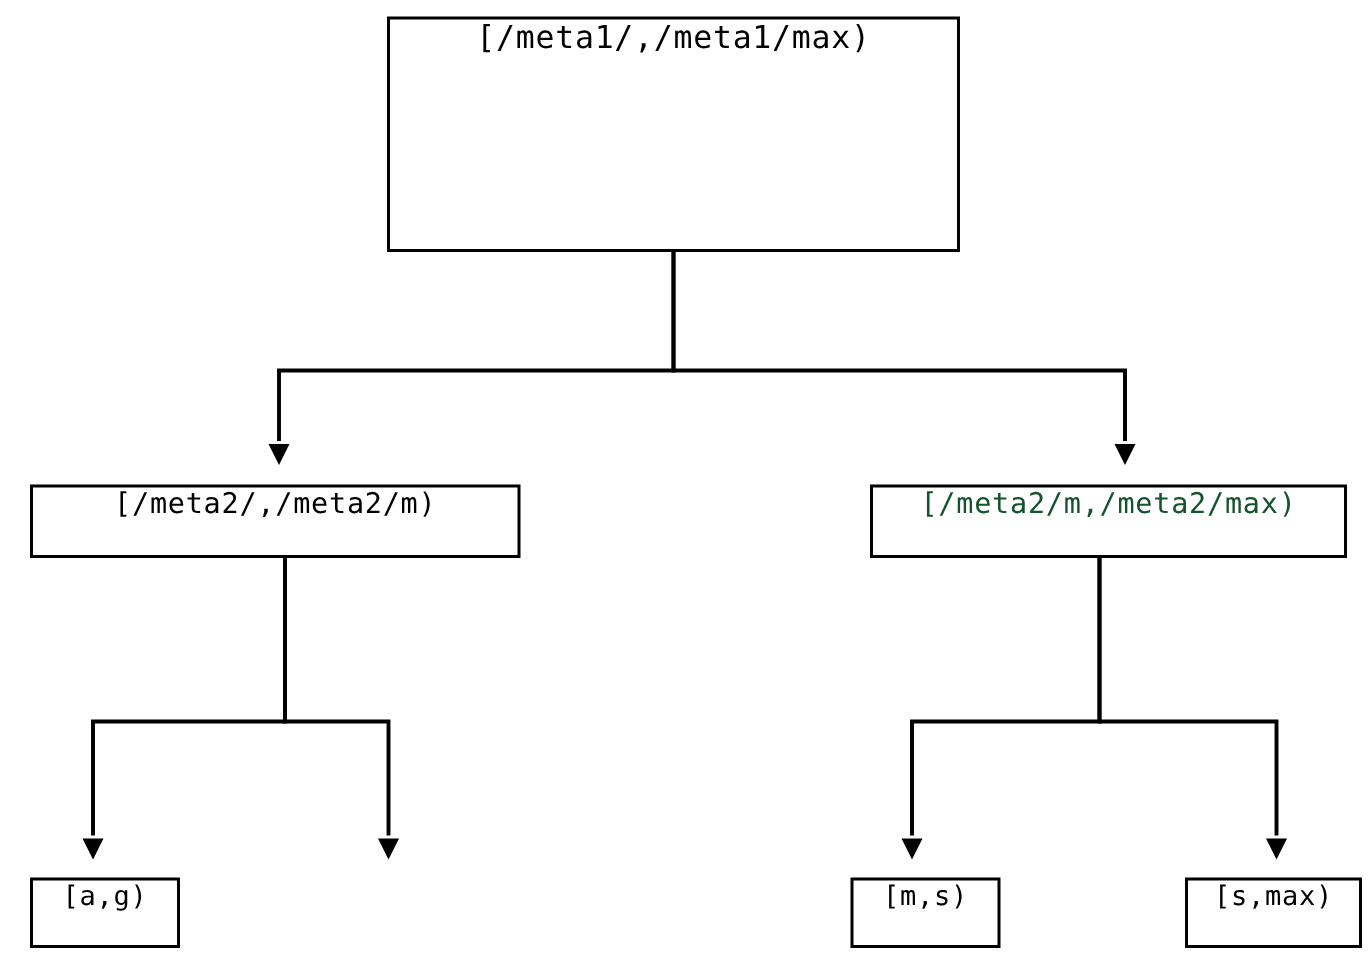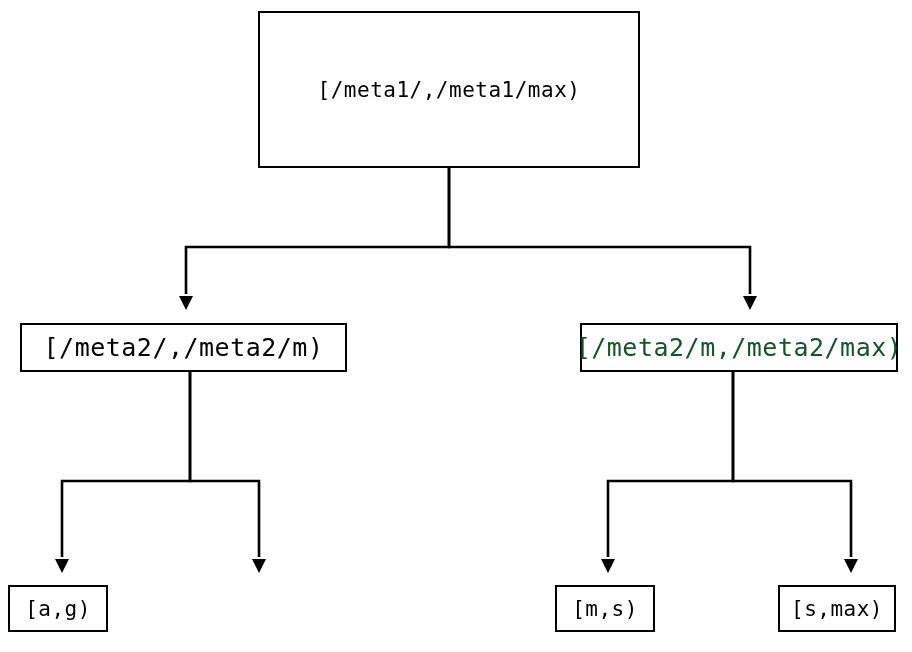--- a/index.html
+++ b/index.html
@@ -24,34 +24,33 @@
     top: 0;
     width: 912px;
     height: 652px;
   }
   .node {
     position: absolute;
     box-sizing: border-box;
     background: #ffffff;
     border: 2px solid #000000;
     display: flex;
-    align-items: center;
     justify-content: center;
     color: #000000;
     white-space: pre;
     letter-spacing: 0.5px;
   }
   .node-label {
     display: block;
     text-align: center;
     white-space: pre;
   }
   .node.level-0 { font-size: 21px; }
-  .node.level-1 { font-size: 25px; }
-  .node.level-2 { font-size: 21px; }
+  .node.level-1 { font-size: 19px; }
+  .node.level-2 { font-size: 18px; margin-left: 12px; }
 </style>
 </head>
 <body>
 
 <div id="diagram-root">
 
   <svg id="edge-layer" viewBox="0 0 912 652" width="912" height="652" xmlns="http://www.w3.org/2000/svg">
 
     <g>
       <path d="M 449 168 L 449 247 L 186 247 L 186 294" fill="none" stroke="#000000" stroke-width="2.6"></path>

